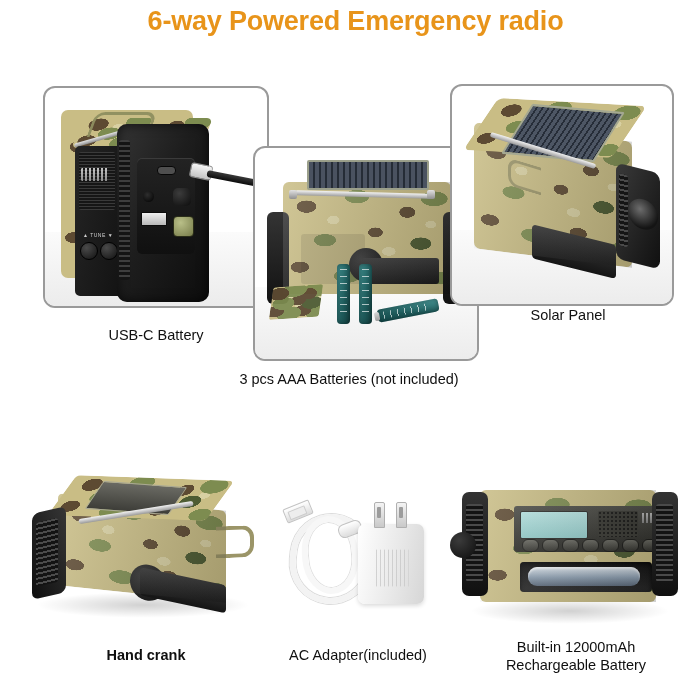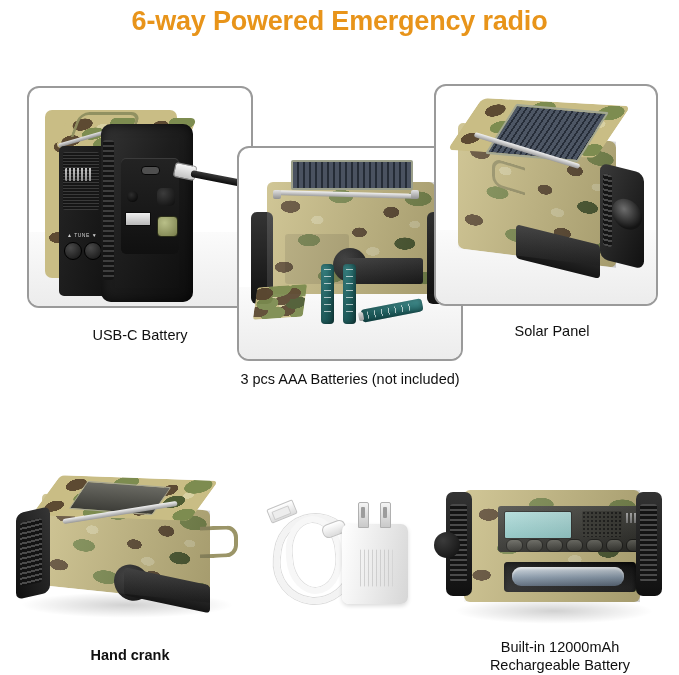--- a/index.html
+++ b/index.html
@@ -1,21 +1,21 @@
 <!DOCTYPE html>
 <html><head>
 <meta charset="utf-8">
 <style>
   html,body{margin:0;padding:0;}
   body{
     width:679px;height:675px;background:#ffffff;
     font-family:"Liberation Sans", sans-serif;
     overflow:hidden;position:relative;
   }
-  .stage{position:absolute;inset:0;}
+  .stage{position:absolute;inset:0;margin-left:16px;}
 
   
   .title{
     position:absolute;left:0;top:0;width:679px;height:42px;
     display:flex;align-items:center;justify-content:center;
     font-size:27px;font-weight:bold;color:#e8941a;
     letter-spacing:-0.2px;white-space:nowrap;
   }
 
   
@@ -476,41 +476,41 @@
       <div class="r2-ant"></div>
       <div class="r2-ant-k" style="left:34px;"></div>
       <div class="r2-ant-k" style="left:172px;"></div>
 
       <div class="cell" style="left:82px;top:116px;"></div>
       <div class="cell" style="left:104px;top:116px;"></div>
       <div class="cell flat" style="left:122px;top:156px;transform:rotate(-11deg);"></div>
       <div class="camopad camo"></div>
     </div>
   </div>
-  <div class="cap" style="left:185px;top:370px;width:330px;">3 pcs AAA Batteries  (not included)</div>
+  <div class="cap" style="left:168px;top:370px;width:330px;">3 pcs AAA Batteries  (not included)</div>
 
   <div class="panel" id="p3">
     <div class="scene">
       <div class="floor"></div>
 
       <div class="r3-body camo shade">
         <div class="r3-handle"></div>
         <div class="r3-hook"></div>
       </div>
       <div class="r3-top camo"></div>
       <div class="r3-solar"></div>
       <div class="r3-ant"></div>
 
       <div class="r3-end">
         <div class="r3-fin"></div>
         <div class="r3-fan"></div>
       </div>
     </div>
   </div>
-  <div class="cap" style="left:452px;top:322px;width:200px;">Solar Panel</div>
+  <div class="cap" style="left:452px;top:306px;width:200px;">Solar Panel</div>
 
   <div id="p4" style="position:absolute;">
     <div class="shadow" style="left:6px;top:126px;width:214px;height:26px;"></div>
 
     <div class="r4-body camo shade">
       <div class="r4-crank"></div>
       <div class="r4-handle"></div>
       <div class="r4-hook"></div>
     </div>
     <div class="r4-top camo"></div>
@@ -528,20 +528,21 @@
     <div class="wire2"></div>
     <div class="usbplug-a"></div>
     <div class="usbplug-c"></div>
 
     <div class="brick">
       <div class="brick-txt"></div>
     </div>
     <div class="prong" style="left:102px;"></div>
     <div class="prong" style="left:124px;"></div>
   </div>
+  <div class="cap" style="left:246px;top:646px;width:192px;">AC Adapter(included)</div>
 
   <div id="p6" style="position:absolute;">
     <div class="shadow" style="left:14px;top:122px;width:200px;height:26px;"></div>
 
     <div class="r6-body camo shade">
       <div class="r6-face">
         <div class="lcd"></div>
         <div class="grille6"></div>
         <div class="brand6"></div>
         <div class="btnrow">

